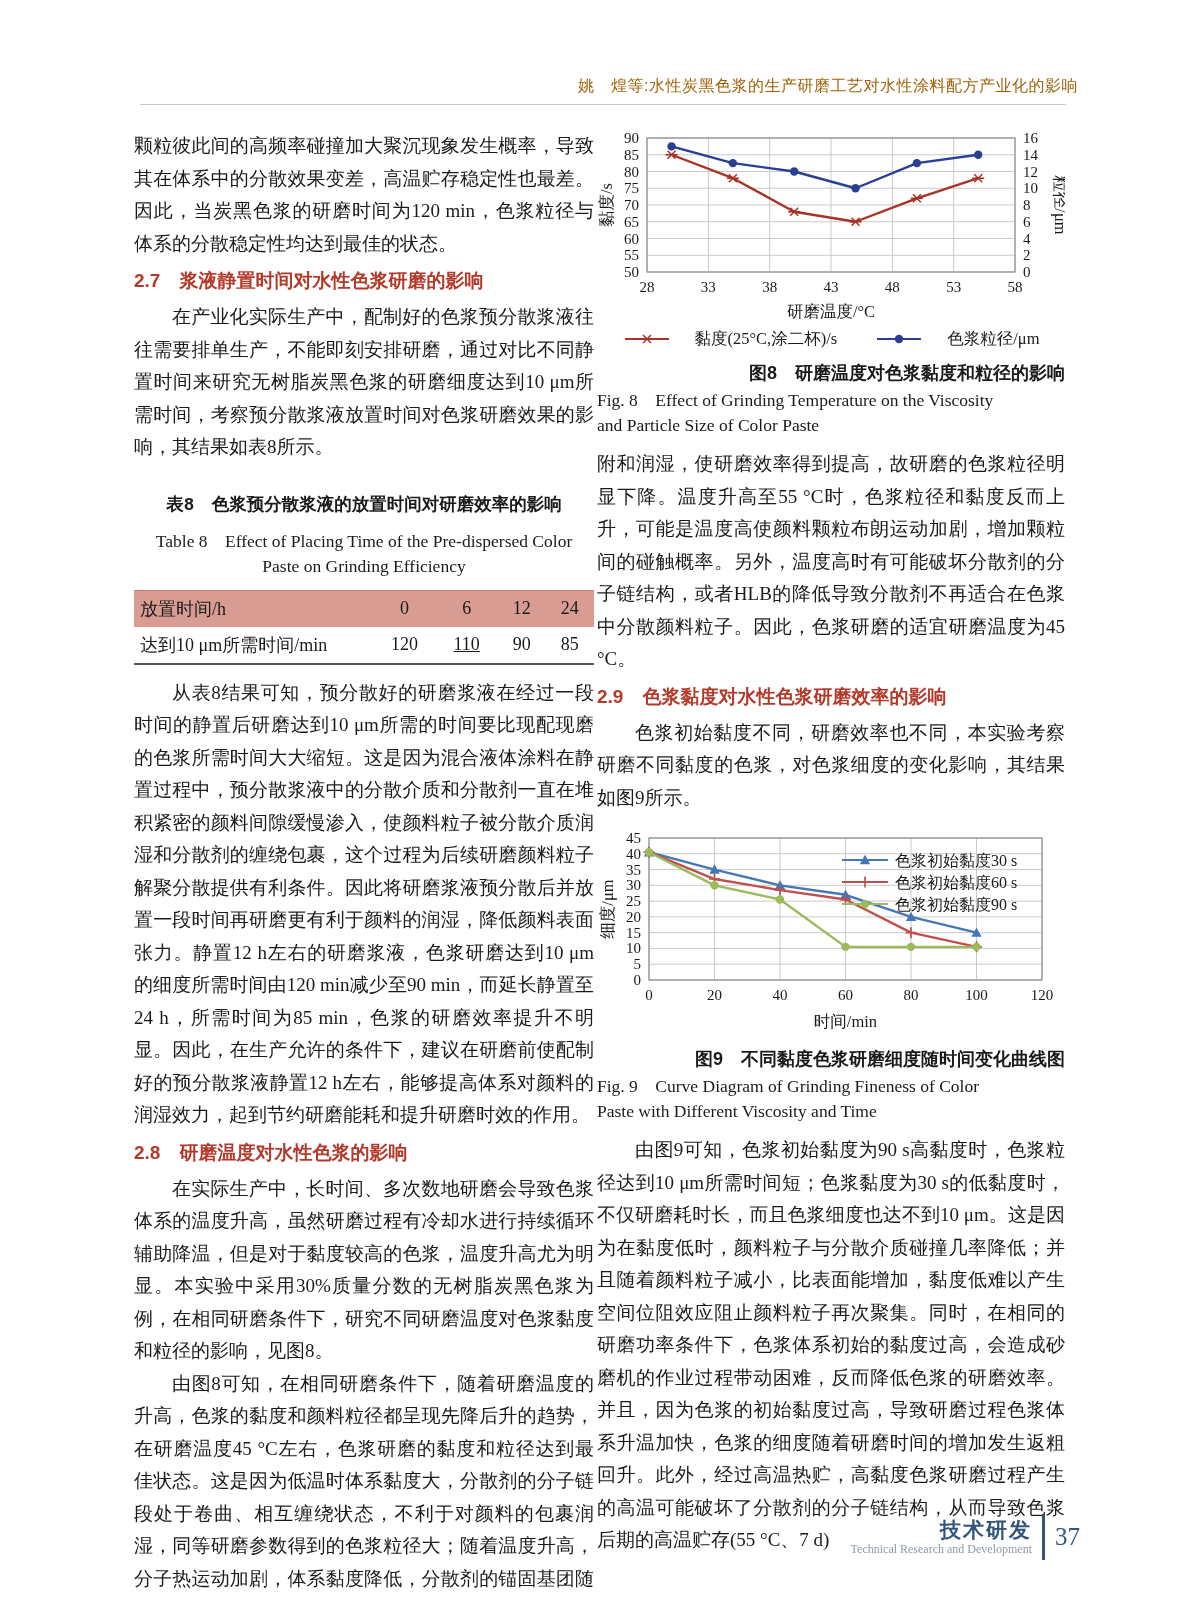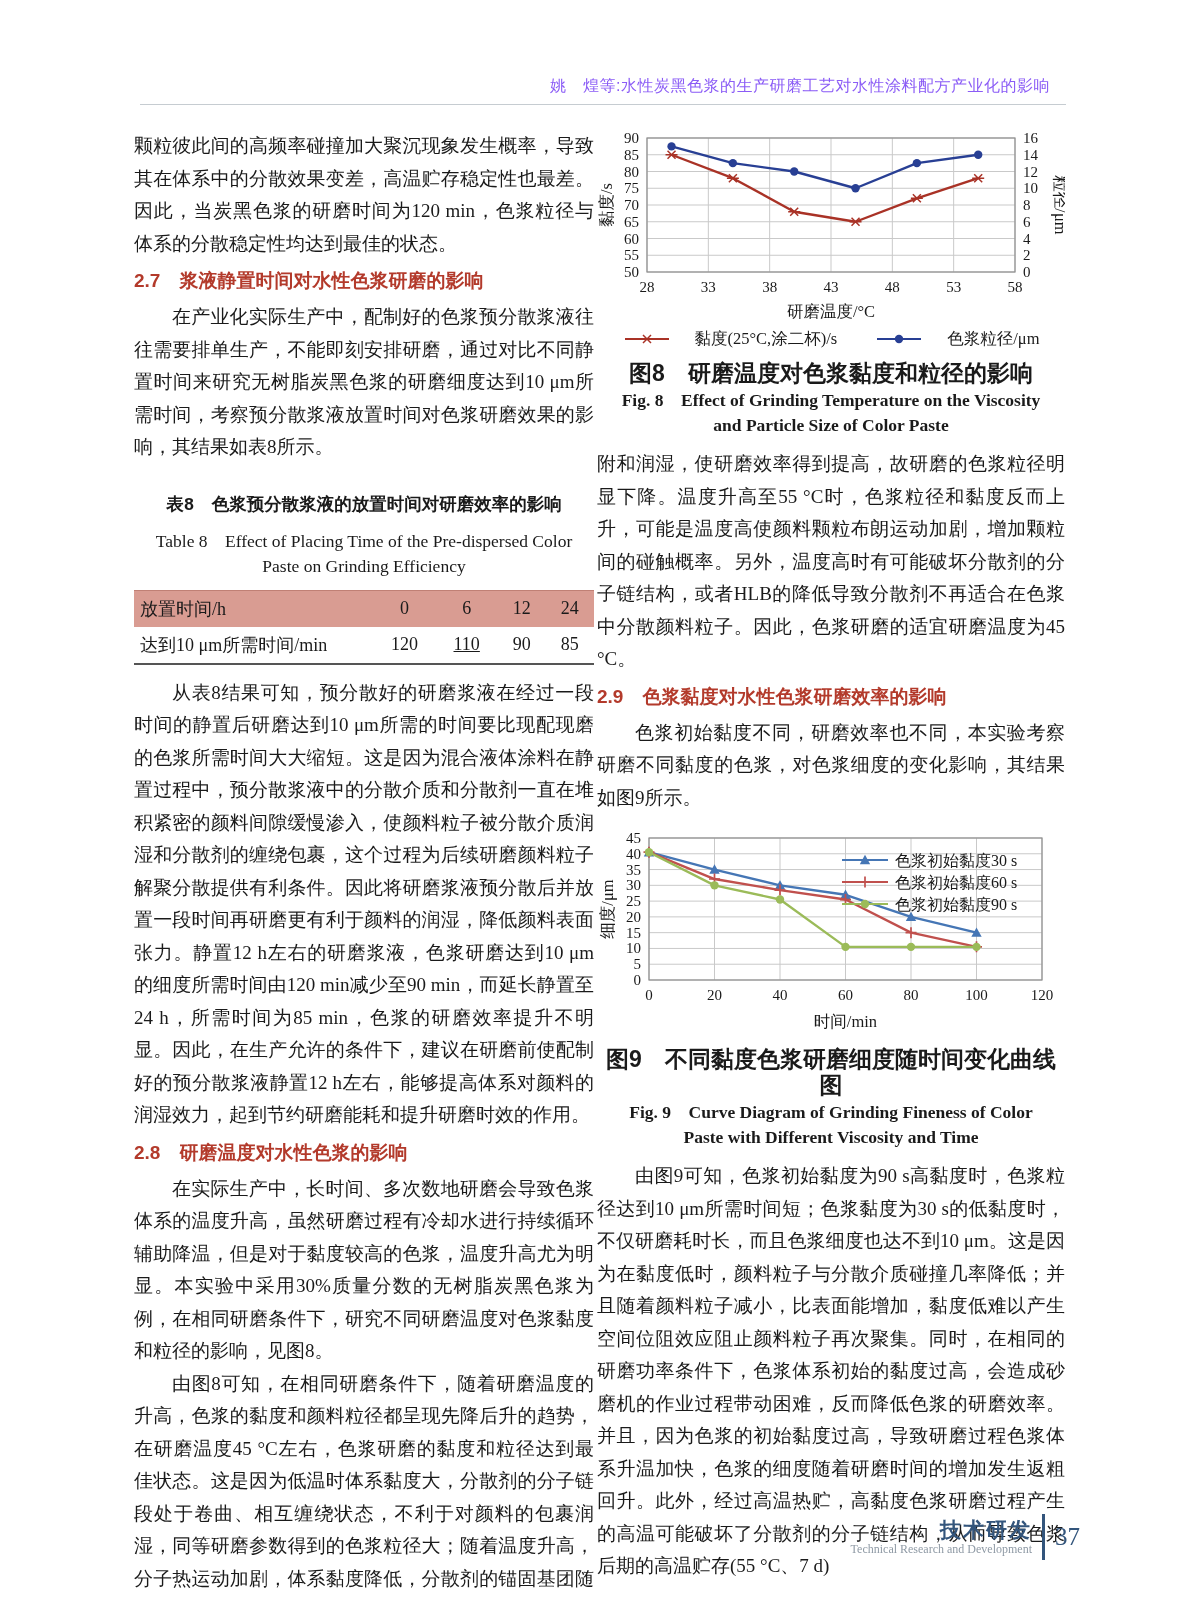--- a/index.html
+++ b/index.html
@@ -1,19 +1,19 @@
 <!DOCTYPE html>
 <html><head>
 <meta charset="utf-8">
 <style>
   html,body{margin:0;padding:0;background:#e8e8e8;}
   .page{position:relative;width:1187px;height:1600px;background:#ffffff;margin:0 auto;
         font-family:"Liberation Serif",serif;color:#1a1a1a;overflow:hidden;}
-  .running-head{position:absolute;top:76px;left:124px;width:926px;text-align:right;
-        font-family:"Liberation Sans",sans-serif;font-size:16px;color:#8b5cf6;letter-spacing:.5px;}
+  .running-head{position:absolute;top:76px;left:152px;width:926px;text-align:right;
+        font-family:"Liberation Sans",sans-serif;font-size:16px;color:#a16207;letter-spacing:.5px;}
   .head-rule{position:absolute;top:104px;left:140px;width:926px;border-top:1.5px solid #c6ccd1;}
   .col-left{position:absolute;left:134px;top:130px;width:460px;}
   .col-right{position:absolute;left:597px;top:126px;width:468px;}
   p.body{font-size:19px;line-height:32.5px;text-align:justify;margin:0;}
   .indent{text-indent:2em;}
   h3.sec{font-family:"Liberation Sans",sans-serif;font-size:19px;color:#b33a2b;
         font-weight:bold;margin:6px 0 5px;line-height:30px;}
   
   .tbl-cap-cn{font-family:Liberation Mono, monospace;font-weight:bold;font-size:17.5px;
         text-align:center;margin:28px 0 2px;line-height:26px;}
@@ -22,23 +22,23 @@
         border-bottom:2px solid #555;}
   table.t8 tr.hdr{background:#d99c92;border-top:1px solid #c08075;}
   table.t8 td{padding:5px 6px;height:26px;}
   table.t8 td:first-child{width:52%;margin-left:8px;}
   
   .fig{margin:4px 0 6px;}
   .fig svg{display:block;}
   .fig-legend{display:flex;justify-content:center;gap:38px;align-items:center;height:26px;
         font-size:16.5px;}
   .fig-legend .item{display:flex;align-items:center;gap:24px;}
-  .fig-cap-cn{font-family:"Liberation Sans",sans-serif;font-weight:bold;font-size:23px;
-        text-align:center;margin:8px 0 2px;line-height:26px;}
-  .fig-cap-en{font-weight:bold;font-size:17.5px;text-align:center;line-height:25px;margin:0 0 10px;}
+  .fig-cap-cn{font-family:"Liberation Sans",sans-serif;font-weight:bold;font-size:18px;
+        text-align:right;margin:8px 0 2px;line-height:26px;}
+  .fig-cap-en{font-weight:normal;font-size:17.5px;line-height:25px;margin:0 0 10px;}
   
   .footer{position:absolute;top:1514px;left:830px;width:250px;display:flex;align-items:center;
         justify-content:flex-end;gap:10px;}
   .f-block{text-align:right;}
   .f-cn{font-family:"Liberation Sans",sans-serif;font-weight:bold;font-size:21px;
         color:#33557c;letter-spacing:2px;line-height:24px;}
   .f-en{font-size:12px;color:#8f9aa5;line-height:15px;}
   .f-bar{width:3px;height:46px;background:#33557c;}
   .f-num{font-size:25px;color:#33557c;}
 </style>

